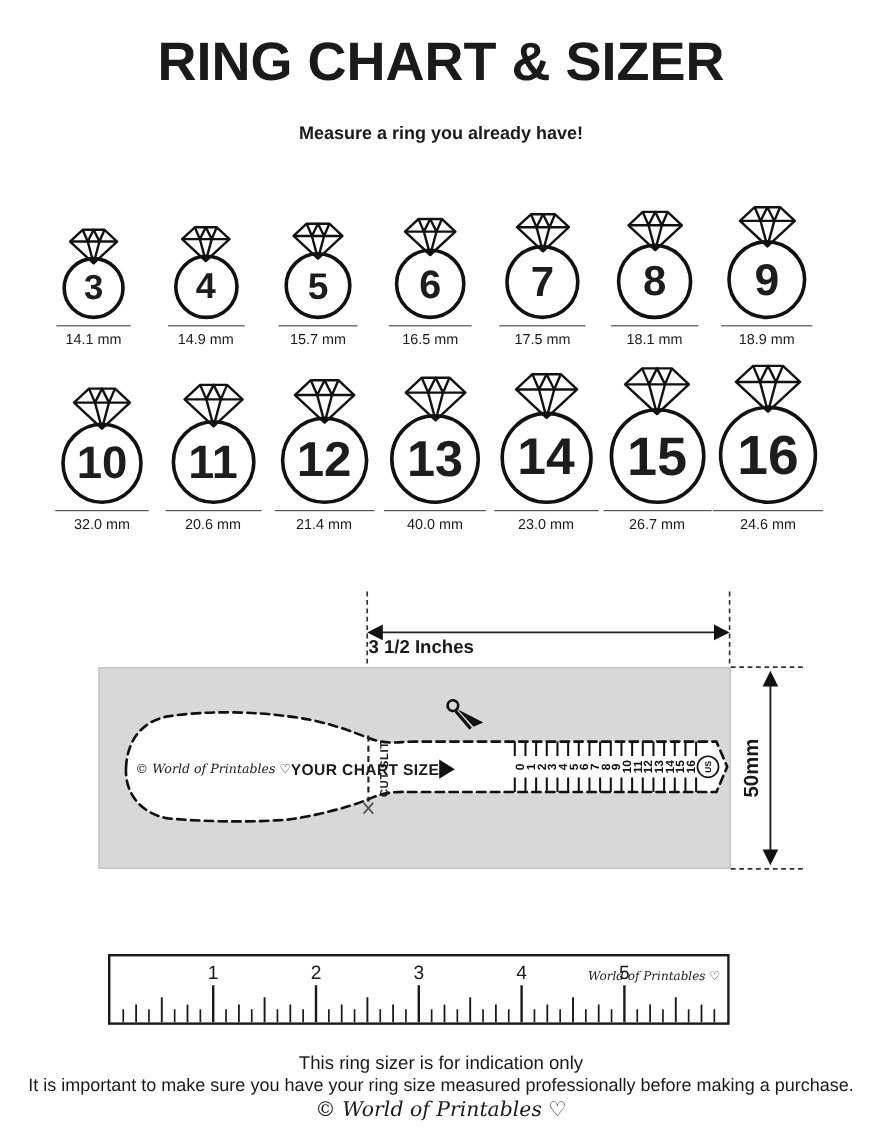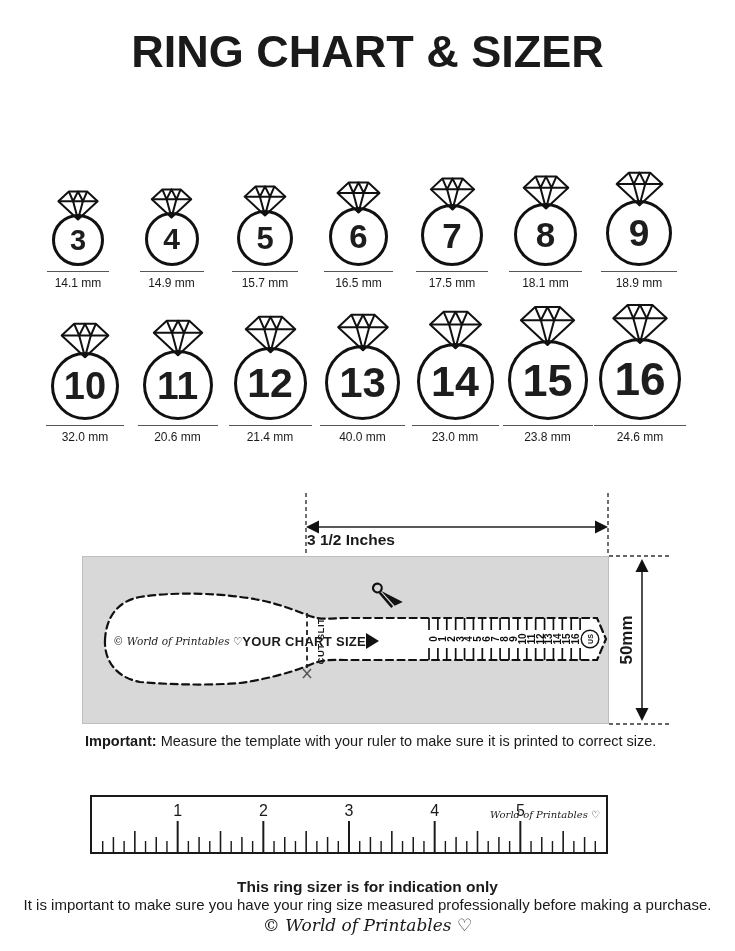--- a/index.html
+++ b/index.html
@@ -34,30 +34,31 @@
   .tri{width:0;height:0;border-left:13px solid #111;border-top:8px solid transparent;border-bottom:8px solid transparent;}
   .cut-slit{position:absolute;left:291px;top:150px;width:60px;height:12px;text-align:center;
             font-size:9.5px;font-weight:bold;letter-spacing:0.5px;transform:rotate(-90deg);white-space:nowrap;}
   
   .important{position:absolute;left:85px;top:733px;font-size:14.5px;}
   .important b{font-weight:bold;}
   
   .ruler{position:absolute;left:90px;top:795px;width:518px;height:59px;border:2px solid #1a1a1a;box-sizing:border-box;background:#fff;}
   .ruler-brand{position:absolute;right:6px;top:12px;font-family:"DejaVu Serif",serif;font-style:italic;font-size:10px;white-space:nowrap;}
   
-  .f-bold{top:878px;font-size:15.5px;font-weight:bold;}
+  .f-bold{top:878px;font-size:15.5px;font-weight:normal;}
   .f-reg{top:896px;font-size:15px;}
   .f-brand{top:915px;font-family:"DejaVu Serif",serif;font-style:italic;font-size:17px;}
 </style>
 </head>
 <body>
 
 <div class="page">
 
   <div class="abs center title">RING CHART &amp; SIZER</div>
+  <div class="abs center sub-bold">Measure a ring you already have!</div>
 
   <div class="ring-row r0" id="ring-row-0">
       <div class="ring-cell">
         <div class="ring-fig" style="height: 96px;">
           <svg viewBox="0 0 60 44" width="42" height="31" class="diamond">
             <polygon points="17,2 43,2 58,16 30,42 2,16" fill="none" stroke="#111" stroke-width="2" vector-effect="non-scaling-stroke" stroke-linejoin="round"></polygon>
             <polyline points="2,16 58,16" fill="none" stroke="#111" stroke-width="2" vector-effect="non-scaling-stroke" stroke-linejoin="round"></polyline>
             <polyline points="17,2 23,16 30,2 37,16 43,2" fill="none" stroke="#111" stroke-width="2" vector-effect="non-scaling-stroke" stroke-linejoin="round"></polyline>
             <polyline points="23,16 30,42" fill="none" stroke="#111" stroke-width="2" vector-effect="non-scaling-stroke" stroke-linejoin="round"></polyline>
             <polyline points="37,16 30,42" fill="none" stroke="#111" stroke-width="2" vector-effect="non-scaling-stroke" stroke-linejoin="round"></polyline>
@@ -254,21 +255,21 @@
             <polyline points="2,16 58,16" fill="none" stroke="#111" stroke-width="2" vector-effect="non-scaling-stroke" stroke-linejoin="round"></polyline>
             <polyline points="17,2 23,16 30,2 37,16 43,2" fill="none" stroke="#111" stroke-width="2" vector-effect="non-scaling-stroke" stroke-linejoin="round"></polyline>
             <polyline points="23,16 30,42" fill="none" stroke="#111" stroke-width="2" vector-effect="non-scaling-stroke" stroke-linejoin="round"></polyline>
             <polyline points="37,16 30,42" fill="none" stroke="#111" stroke-width="2" vector-effect="non-scaling-stroke" stroke-linejoin="round"></polyline>
           </svg>
           <div class="band" style="width: 80px; height: 80px; font-size: 45px;">
             <span>15</span>
           </div>
         </div>
         <div class="ring-line" style="width: 90px;"></div>
-        <div class="ring-mm">23.8 mm</div>
+        <div class="ring-mm">26.7 mm</div>
       </div>
       <div class="ring-cell">
         <div class="ring-fig" style="height: 118px;">
           <svg viewBox="0 0 60 44" width="58" height="42" class="diamond">
             <polygon points="17,2 43,2 58,16 30,42 2,16" fill="none" stroke="#111" stroke-width="2" vector-effect="non-scaling-stroke" stroke-linejoin="round"></polygon>
             <polyline points="2,16 58,16" fill="none" stroke="#111" stroke-width="2" vector-effect="non-scaling-stroke" stroke-linejoin="round"></polyline>
             <polyline points="17,2 23,16 30,2 37,16 43,2" fill="none" stroke="#111" stroke-width="2" vector-effect="non-scaling-stroke" stroke-linejoin="round"></polyline>
             <polyline points="23,16 30,42" fill="none" stroke="#111" stroke-width="2" vector-effect="non-scaling-stroke" stroke-linejoin="round"></polyline>
             <polyline points="37,16 30,42" fill="none" stroke="#111" stroke-width="2" vector-effect="non-scaling-stroke" stroke-linejoin="round"></polyline>
           </svg>
@@ -389,23 +390,20 @@
     <div class="lbl-inches">3 1/2 Inches</div>
     <div class="lbl-50mm">50mm</div>
     <div class="head-text">
       <span class="script">© World of Printables ♡</span>
       <span class="yrs">YOUR CHART SIZE</span>
       <span class="tri"></span>
     </div>
     <div class="cut-slit">CUT SLIT</div>
   </div>
 
-  <div class="important">
-    <b>Important:</b><span> Measure the template with your ruler to make sure it is printed to correct size.</span>
-  </div>
 
   <div class="ruler">
     <svg id="ruler-svg" width="514" height="55" viewBox="0 0 514 55" style="position:absolute;left:0;top:0;">
         <line x1="10.708333333333334" x2="10.708333333333334" y1="55" y2="44" stroke="#1a1a1a" stroke-width="1.4"></line>
         <line x1="21.416666666666668" x2="21.416666666666668" y1="55" y2="40" stroke="#1a1a1a" stroke-width="1.5"></line>
         <line x1="32.125" x2="32.125" y1="55" y2="44" stroke="#1a1a1a" stroke-width="1.4"></line>
         <line x1="42.833333333333336" x2="42.833333333333336" y1="55" y2="34" stroke="#1a1a1a" stroke-width="1.6"></line>
         <line x1="53.54166666666667" x2="53.54166666666667" y1="55" y2="44" stroke="#1a1a1a" stroke-width="1.4"></line>
         <line x1="64.25" x2="64.25" y1="55" y2="40" stroke="#1a1a1a" stroke-width="1.5"></line>
         <line x1="74.95833333333334" x2="74.95833333333334" y1="55" y2="44" stroke="#1a1a1a" stroke-width="1.4"></line>

